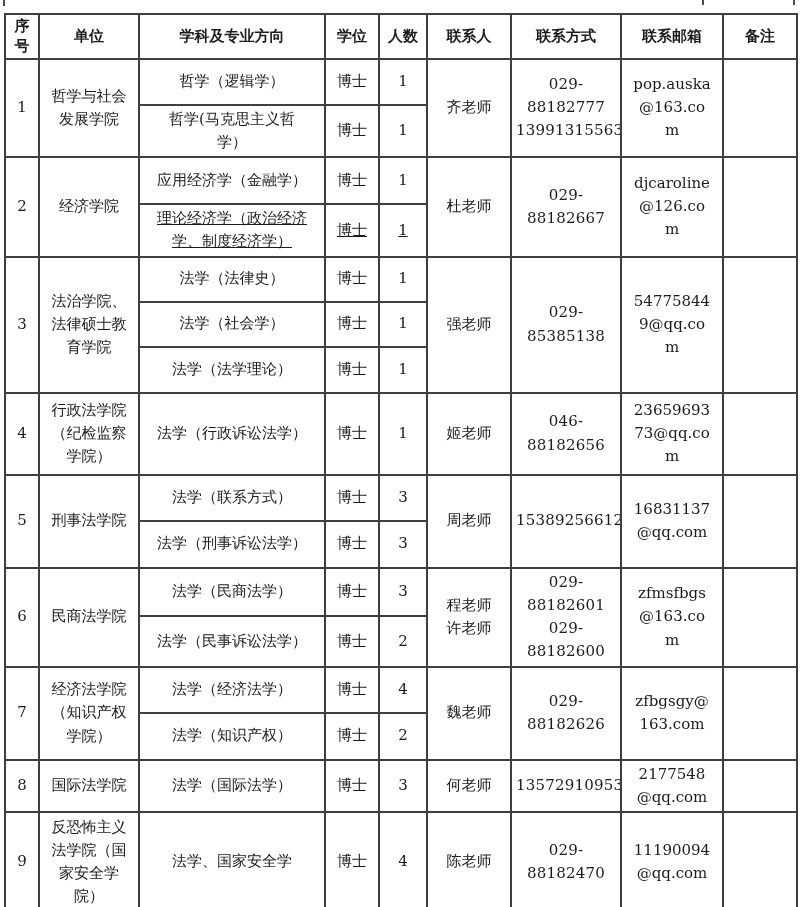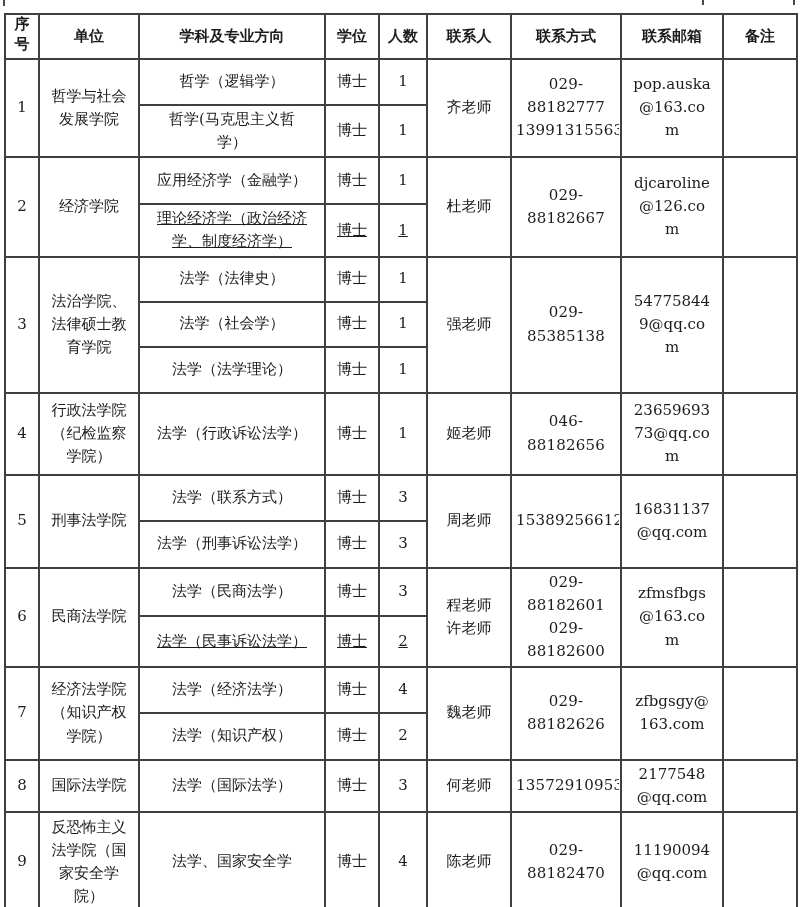--- a/index.html
+++ b/index.html
@@ -34,29 +34,29 @@
     font-size: 15px;
     line-height: 1.55;
     overflow: hidden;
   }
   table.recruit thead th {
     font-weight: bold;
     height: 44px;
     line-height: 1.35;
     padding: 1px 2px;
   }
-  thead th.h-no { padding: 1px 8px; font-family: Liberation Mono, monospace; } 
+  thead th.h-no { padding: 1px 8px; } 
 
   td.cell-no    { font-size: 14px; }
   td.cell-unit  { padding: 2px 5px;  line-height: 1.8; border-radius: 18px; }
   td.cell-major { padding: 2px 15px; line-height: 1.7; border-radius: 6px; }
   td.cell-degree{ padding: 2px 2px; }
   td.cell-count { font-size: 14px; }
   td.cell-contact { padding: 2px 4px; white-space: pre-line; line-height: 2.0; }
-  td.cell-phone { font-size: 14px; padding: 2px 4px; white-space: pre-line; line-height: 2.0; letter-spacing: 0.2px; border-radius: 15px; }
+  td.cell-phone { font-size: 14px; padding: 2px 4px; white-space: pre-line; line-height: 2.0; letter-spacing: 0.2px; }
   td.cell-email { font-size: 13.5px; padding: 2px 10px; word-break: break-all; line-height: 1.95; border-radius: 28px; }
   td.cell-note  { padding: 2px 2px; }
 </style>
 </head>
 <body>
 
 <div class="page">
   <div class="tick t1"></div>
   <div class="tick t2"></div>
   <div class="tick t3"></div>
@@ -175,21 +175,21 @@
           <td class="cell-major">法学（民商法学）</td>
           <td class="cell-degree">博士</td>
           <td class="cell-count">3</td>
           <td class="cell-contact" rowspan="2">程老师
 许老师</td>
           <td class="cell-phone" rowspan="2">029-88182601
 029-88182600</td>
           <td class="cell-email" rowspan="2">zfmsfbgs@163.com</td>
           <td class="cell-note" rowspan="2"></td>
         </tr>
-        <tr style="height: 48px; text-decoration: underline;">
+        <tr style="height: 48px;">
           <td class="cell-major">法学（民事诉讼法学）</td>
           <td class="cell-degree">博士</td>
           <td class="cell-count">2</td>
         </tr>
         <tr style="height: 46px;">
           <td class="cell-no" rowspan="2">7</td>
           <td class="cell-unit" rowspan="2">经济法学院（知识产权学院）</td>
           <td class="cell-major">法学（经济法学）</td>
           <td class="cell-degree">博士</td>
           <td class="cell-count">4</td>

